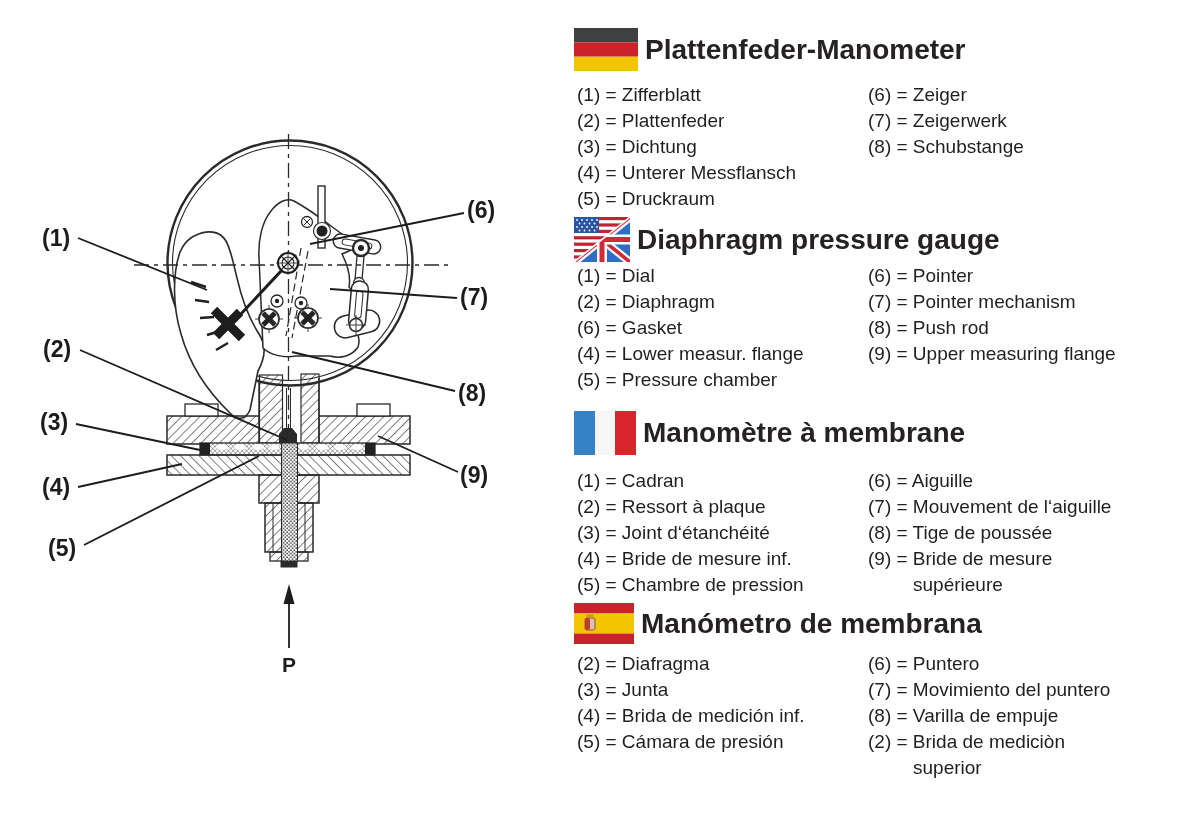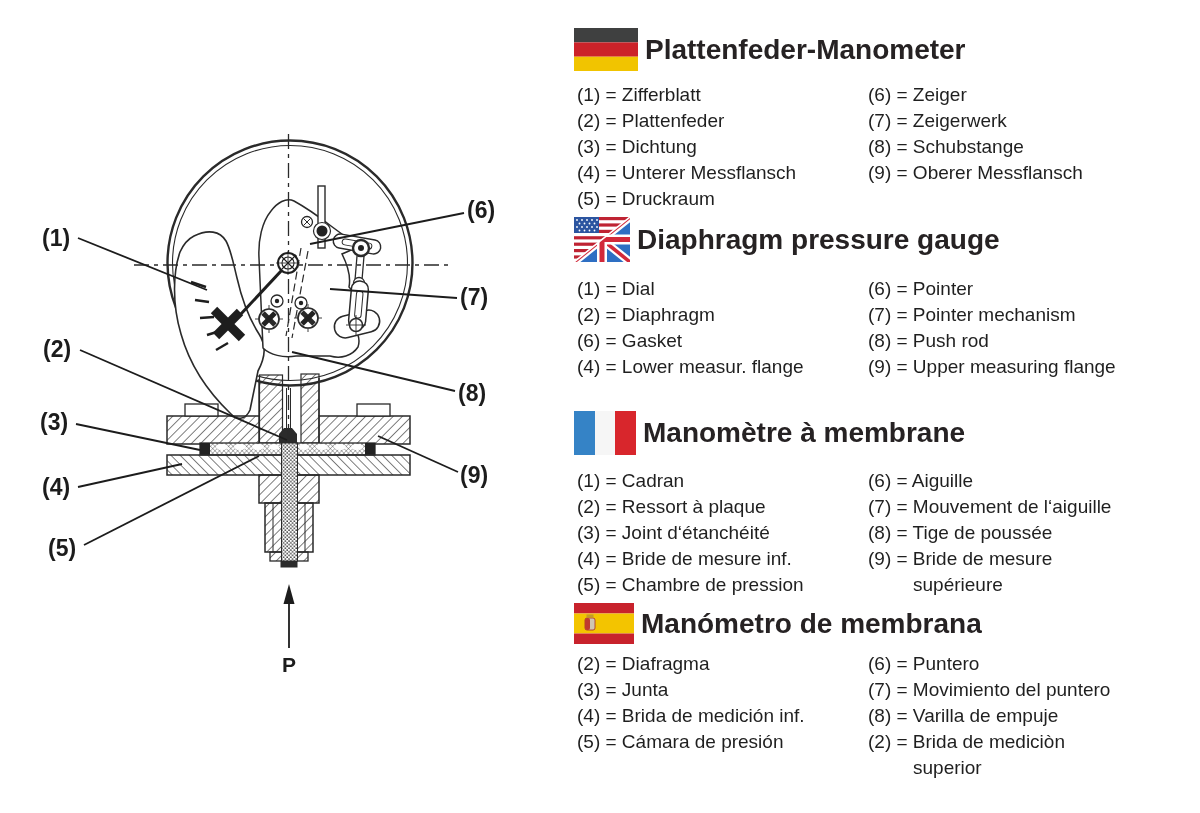--- a/index.html
+++ b/index.html
@@ -9,21 +9,21 @@
 
   .section{position:absolute;left:574px;width:622px;}
   .flag-row{display:flex;align-items:center;height:47px;}
   .flag-row svg{display:block;flex:0 0 auto;}
   .sec-title{margin-left:7px;font-size:28px;font-weight:bold;color:#262223;letter-spacing:0px;white-space:nowrap;}
   .legend{display:grid;grid-template-columns:279px auto;column-gap:12px;}
   .legend ul{list-style:none;margin:0;padding:0 0 0 3px;}
   .legend li{font-size:19px;line-height:26px;white-space:nowrap;color:#1f1f1f;}
   .legend li.cont{padding-left:45px;}
   #sec-german{top:26px;}  #sec-german .legend{margin-top:9px;}
-  #sec-english{top:216px;} #sec-english .legend{margin-top:13px;}
+  #sec-english{top:216px;} #sec-english .legend{}
   #sec-french{top:409px;}  #sec-french .legend{margin-top:12px;}
   #sec-spanish{top:600px;} #sec-spanish .legend{margin-top:4px;}
 
   text{font-family:"Liberation Sans", sans-serif;}
   .callout{font-size:23px;font-weight:bold;fill:#1c1c1c;}
   .plabel{font-size:21px;font-weight:bold;fill:#1c1c1c;}
 </style>
 </head>
 <body>
 
@@ -241,21 +241,20 @@
           <li>(1) = Zifferblatt</li>
           <li>(2) = Plattenfeder</li>
           <li>(3) = Dichtung</li>
           <li>(4) = Unterer Messflansch</li>
           <li>(5) = Druckraum</li>
         </ul>
       <ul>
           <li>(6) = Zeiger</li>
           <li>(7) = Zeigerwerk</li>
           <li>(8) = Schubstange</li>
-          <li>(9) = Oberer Messflansch</li>
         </ul>
     </div>
   </div>
 
   <div class="section" id="sec-english">
     <div class="flag-row">
       <svg width="56" height="45" viewBox="0 0 56 45">
         <defs>
           <clipPath id="clipUS">
               <polygon points="0,0 56,0 0,45"></polygon>
@@ -311,20 +310,21 @@
         <line x1="0" y1="45" x2="56" y2="0" stroke="#ffffff" stroke-width="1.6"></line>
       </svg>
       <span class="sec-title">Diaphragm pressure gauge</span>
     </div>
     <div class="legend">
       <ul>
           <li>(1) = Dial</li>
           <li>(2) = Diaphragm</li>
           <li>(6) = Gasket</li>
           <li>(4) = Lower measur. flange</li>
+          <li>(5) = Pressure chamber</li>
         </ul>
       <ul>
           <li>(6) = Pointer</li>
           <li>(7) = Pointer mechanism</li>
           <li>(8) = Push rod</li>
           <li>(9) = Upper measuring flange</li>
         </ul>
     </div>
   </div>
 

